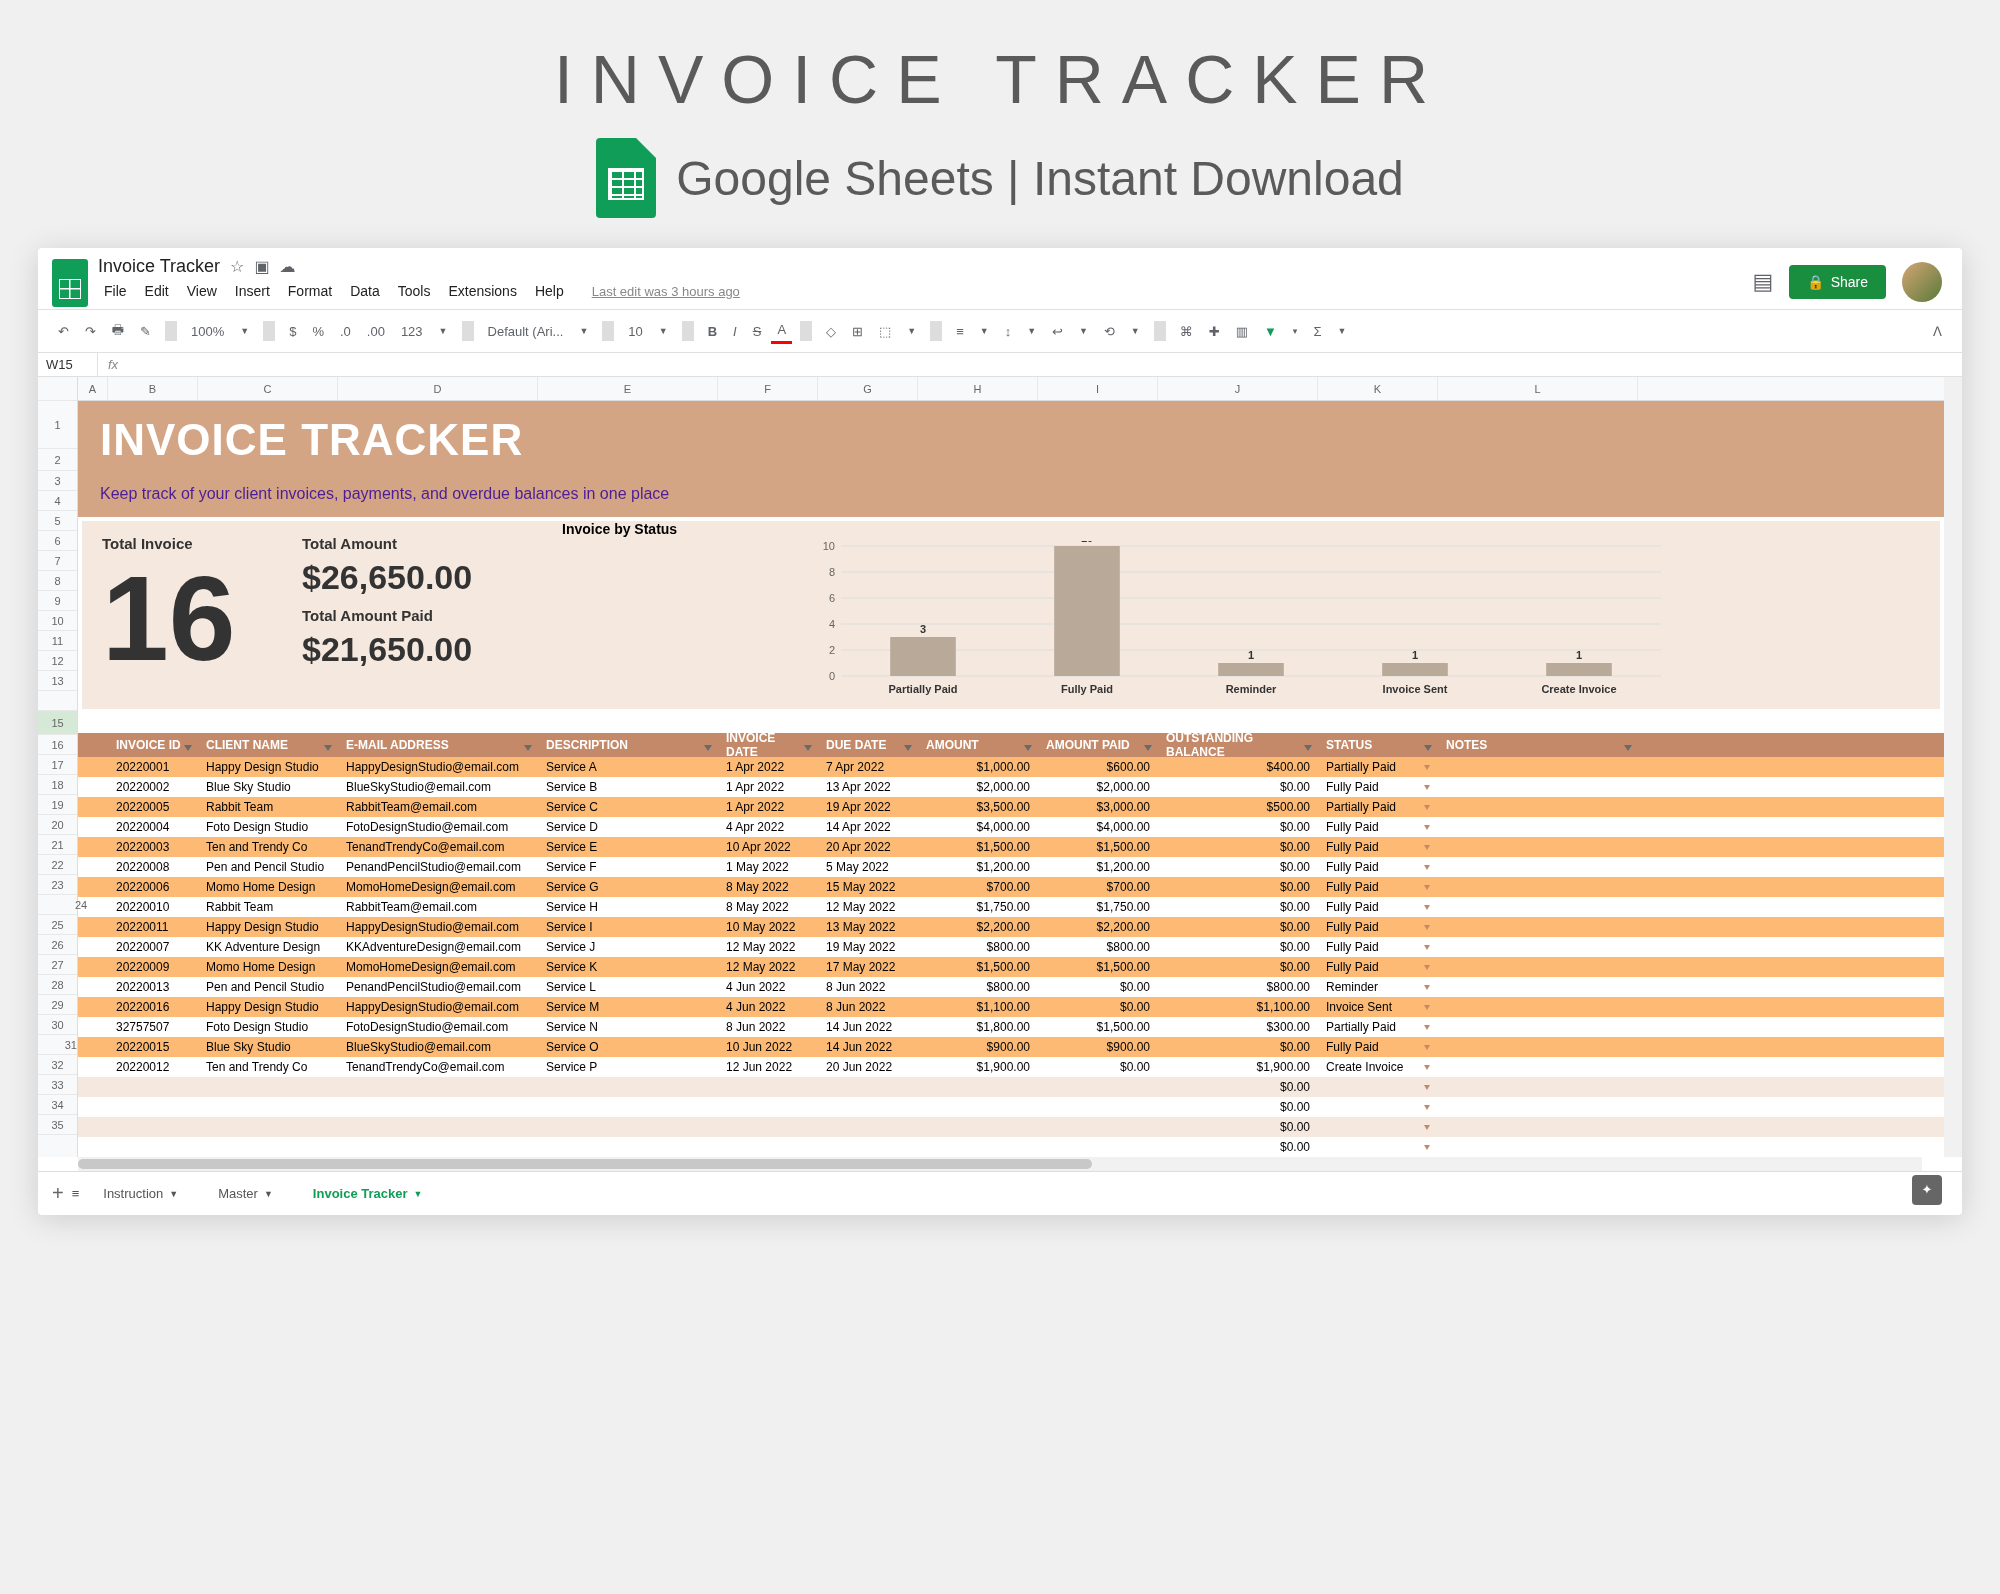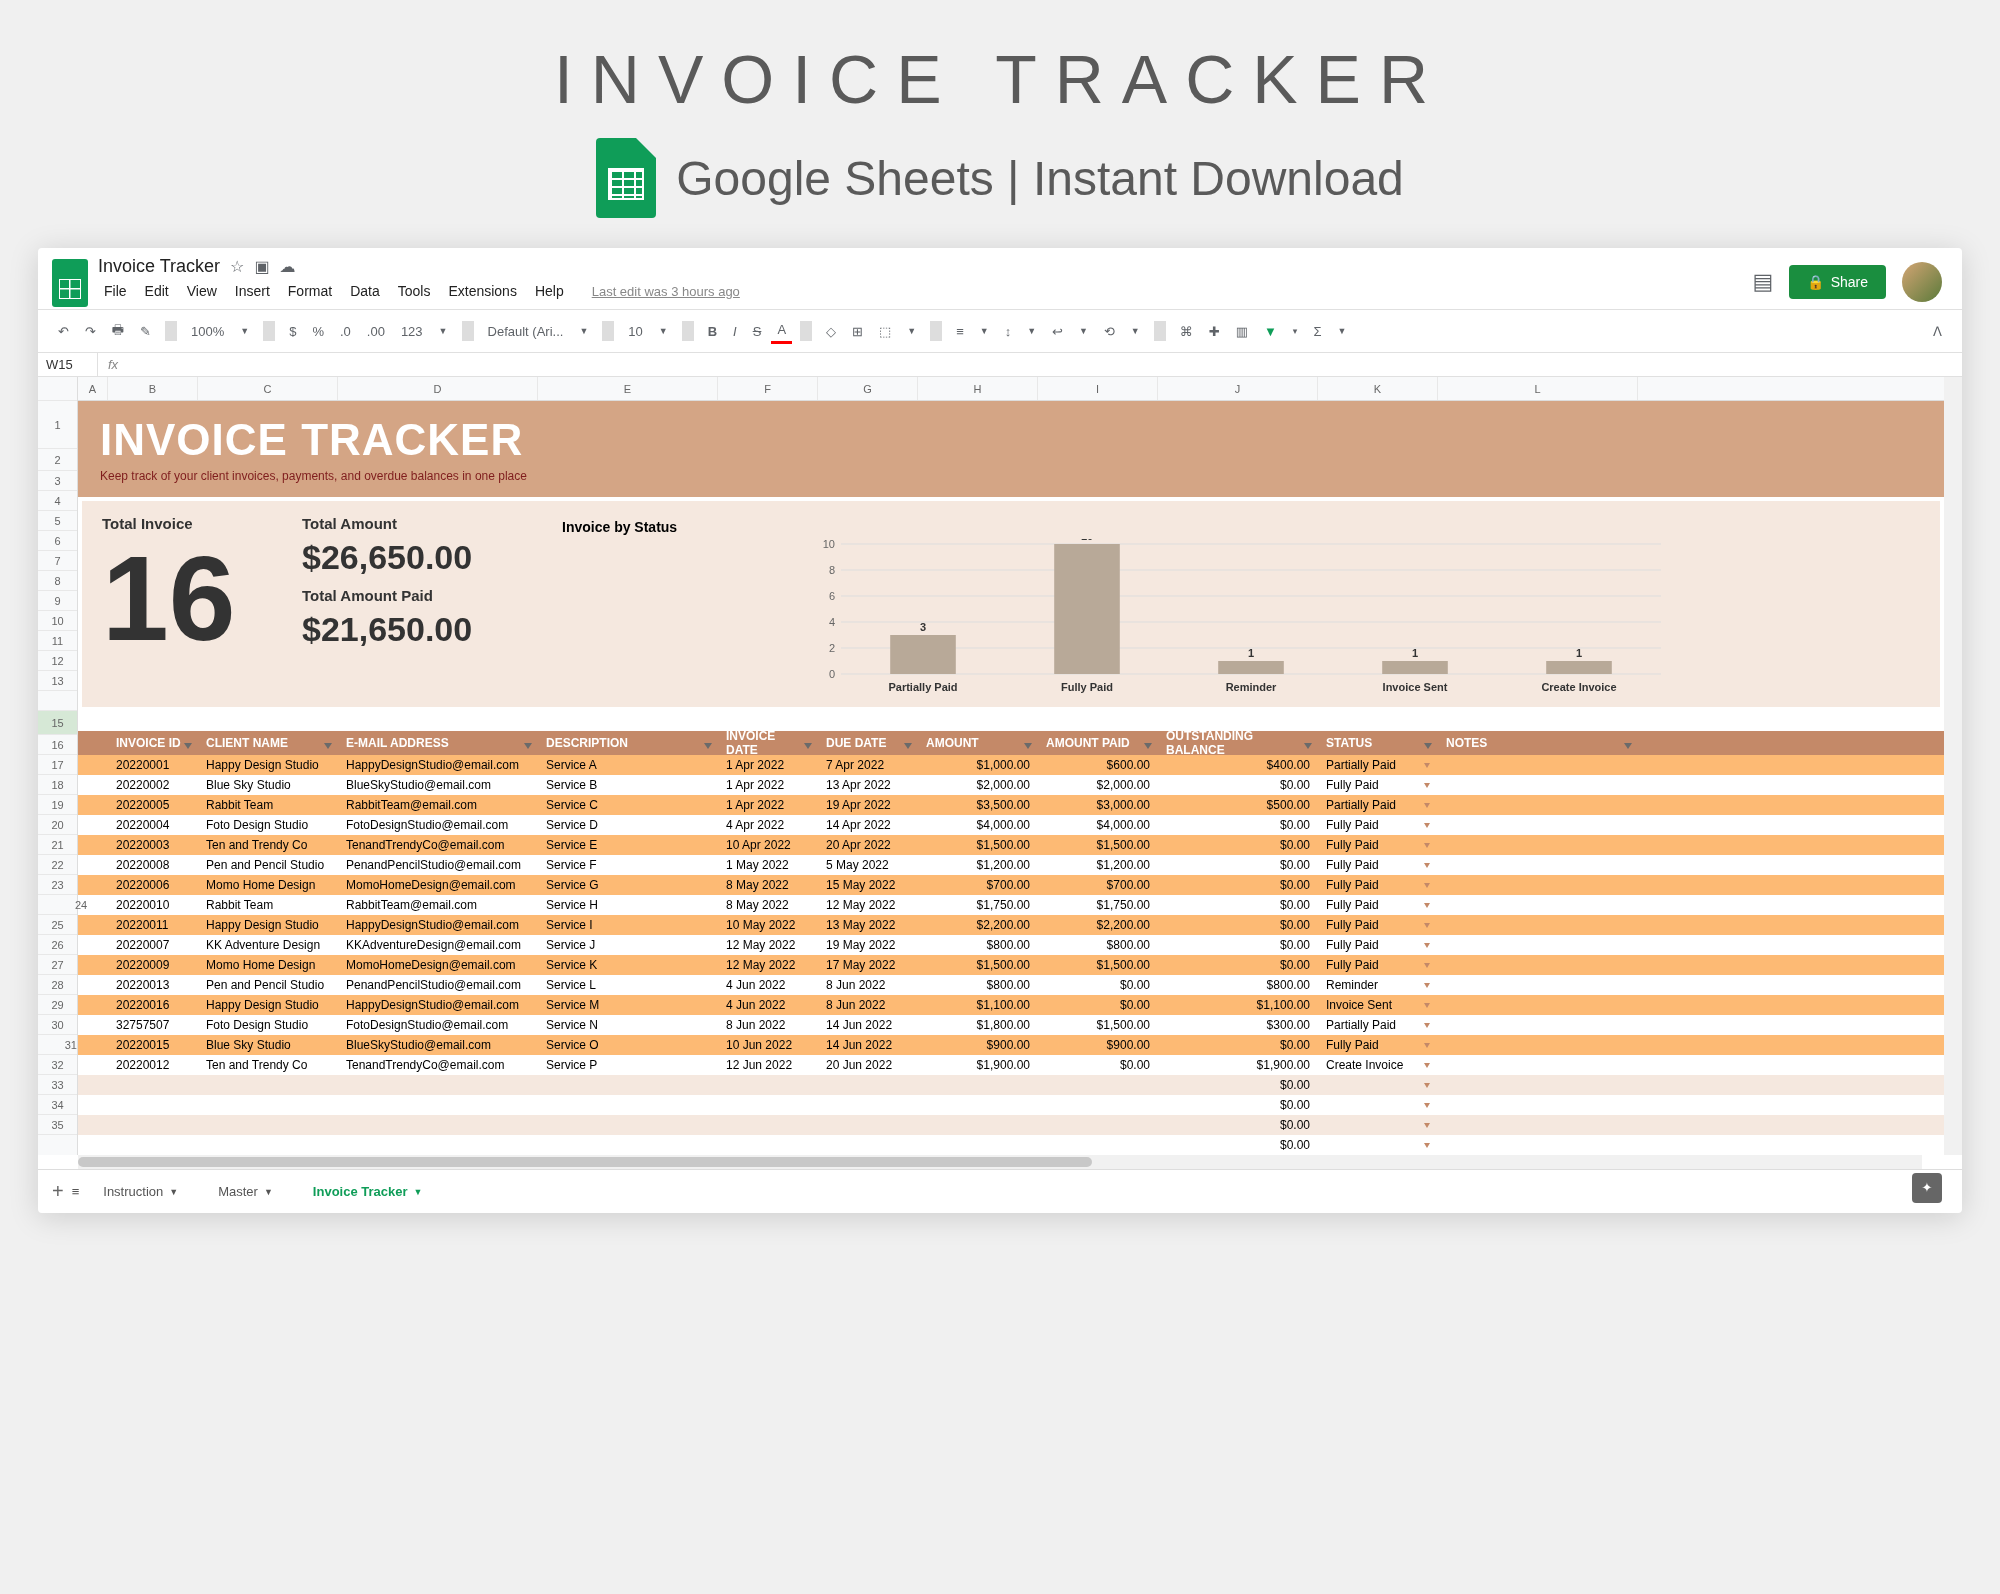--- a/index.html
+++ b/index.html
@@ -30,28 +30,28 @@
 .fx{padding:4px 10px;color:#888;font-style:italic;font-size:13px}
 .grid-area{display:flex;position:relative}
 .row-headers{width:40px;background:#f8f9fa;border-right:1px solid #ddd}
 .row-h{height:20px;font-size:11px;color:#666;text-align:center;line-height:20px;border-bottom:1px solid #e8e8e8}
 .sel{background:#d6e8d6}
 .main-grid{flex:1;position:relative}
 .col-headers{display:flex;background:#f8f9fa;border-bottom:1px solid #ddd;height:24px}
 .col-h{font-size:11px;color:#666;text-align:center;line-height:24px;border-right:1px solid #e8e8e8}
 .banner{background:#d4a585;padding:14px 22px;margin:0}
 .banner-title{color:white;font-size:44px;font-weight:900;letter-spacing:1px}
-.banner-sub{color:#7f1d1d;font-size:12px;margin-top:4px}
+.banner-sub{color:#4c1d95;font-size:16px;margin-top:20px}
 .dash{display:flex;gap:0;background:#f5e8df;border:4px solid white}
 .dash-box{padding:14px 20px}
 .d-label{font-size:15px;font-weight:700;color:#333;margin-bottom:6px}
 .d-big{font-size:120px;font-weight:900;color:#333;line-height:1}
 .d-val{font-size:34px;font-weight:900;color:#333}
 .d-block{margin-bottom:10px}
-.chart-area{flex:1;padding:18px 20px 4px;position:relative}
+.chart-area{flex:1;padding:0 20px 4px;position:relative}
 .chart-title{font-size:14px;font-weight:700;margin-bottom:4px}
 .chart-svg{width:100%;height:160px}
 .table-header{display:flex;background:#c48968;color:white;font-size:12px;font-weight:700;height:24px;align-items:center}
 .th{padding:0 8px;position:relative;height:16px;display:flex;align-items:center}
 .th::after{content:"";position:absolute;right:6px;top:8px;border-left:4px solid transparent;border-right:4px solid transparent;border-top:6px solid #6a6a6a}
 .data-rows{}
 .drow{display:flex;height:20px;font-size:12px;align-items:center}
 .drow.alt{background:#fdba74}
 .dc{padding:0 8px;overflow:hidden;white-space:nowrap;height:20px;line-height:20px}
 .dc.r{text-align:right}

